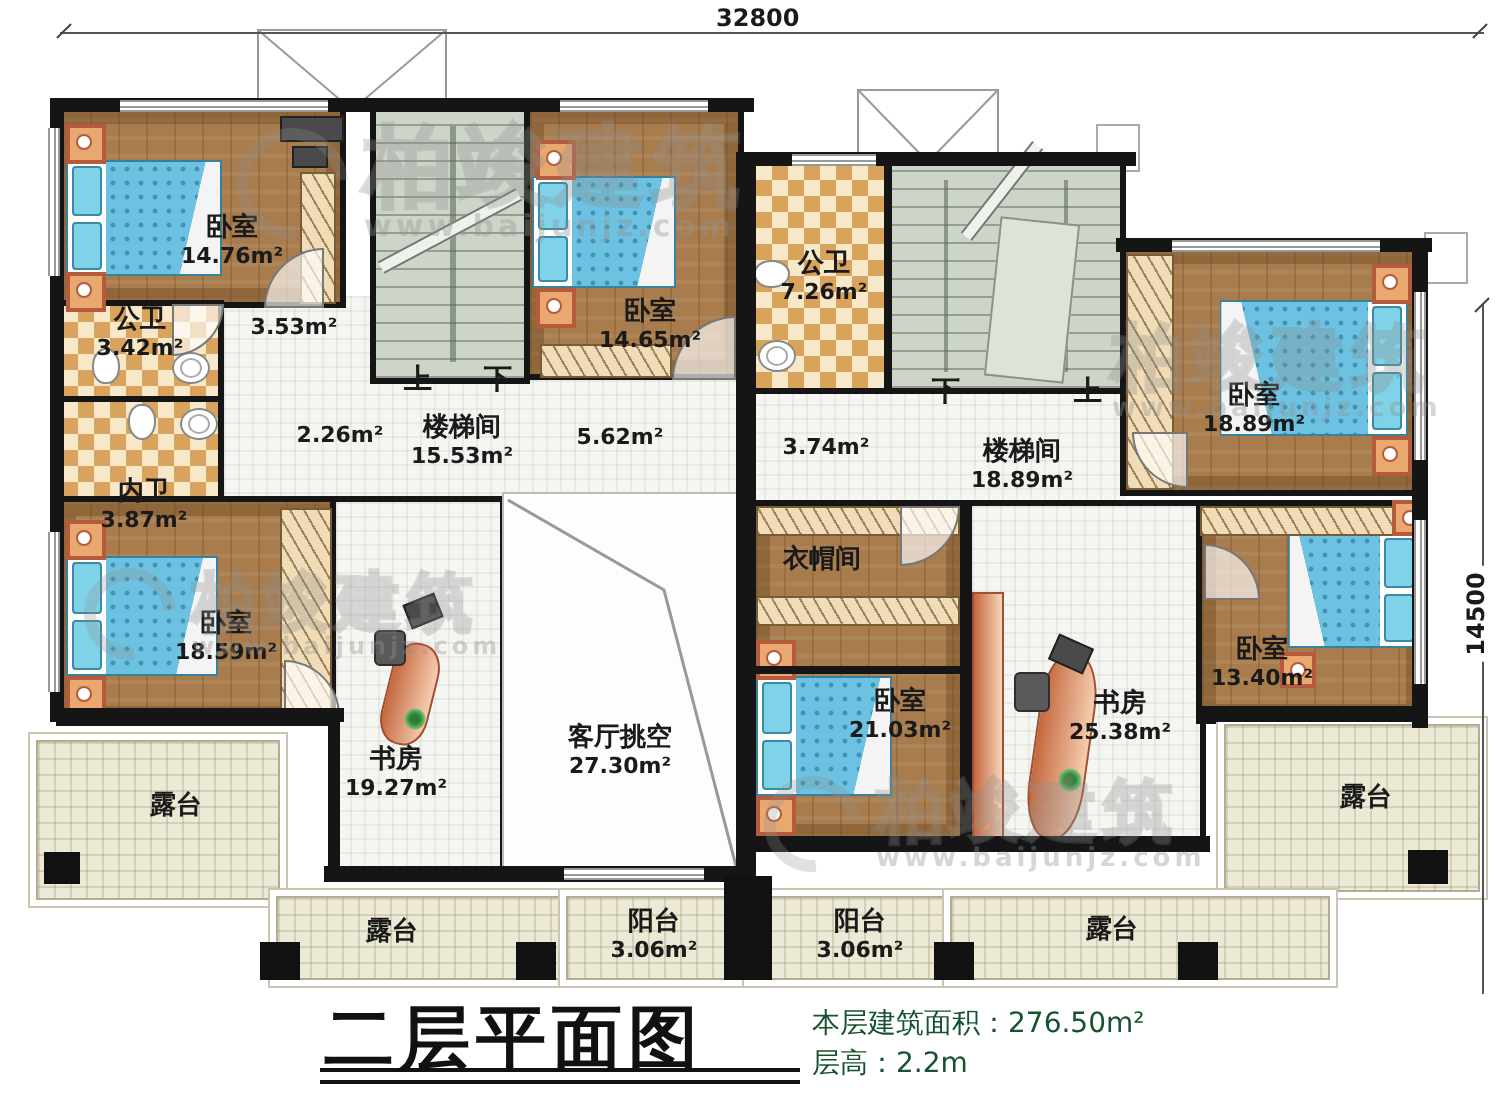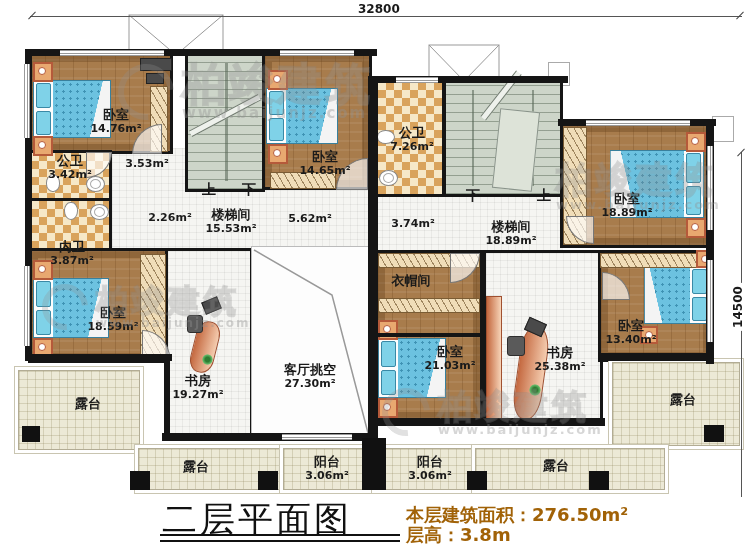--- a/index.html
+++ b/index.html
@@ -75,24 +75,24 @@
   .door{position:absolute;border:1px solid #777;background:rgba(255,255,255,.65);z-index:23;}
   .brk{position:absolute;height:7px;background:#eef1ec;border-top:1px solid #6f7a6e;
     border-bottom:1px solid #6f7a6e;z-index:22;}
   .rail{position:absolute;background:rgba(85,100,84,.55);z-index:22;}
   .landing{position:absolute;background:#dde3d8;border:1px solid #89938a;z-index:21;}
 
   
   .dimline{position:absolute;z-index:55;background:#555;}
   .dimtxt{position:absolute;z-index:56;font-size:12px;font-weight:bold;background:#fff;padding:0 3px;}
   .dimtick{position:absolute;z-index:56;width:10px;height:1px;background:#444;transform:rotate(-45deg);}
-  .title-main{position:absolute;z-index:70;font-size:35px;letter-spacing:3px;font-weight:400;color:#111;}
+  .title-main{position:absolute;z-index:70;font-size:35px;letter-spacing:3px;font-weight:700;color:#111;}
   .title-scale{position:absolute;z-index:70;font-size:27px;font-weight:600;color:#111;}
   .title-ul{position:absolute;z-index:70;border-top:2px solid #111;border-bottom:2px solid #111;height:4px;}
-  .title-info{position:absolute;z-index:70;font-size:18px;font-weight:bold;color:#a16207;white-space:nowrap;}
+  .title-info{position:absolute;z-index:70;font-size:14px;font-weight:normal;color:#14532d;white-space:nowrap;}
 
   
   .wm{position:absolute;z-index:80;display:flex;align-items:center;gap:8px;opacity:.5;pointer-events:none;}
   .wm-logo{border:6px solid rgba(145,145,145,.55);border-right-color:transparent;border-radius:50%;
     transform:rotate(40deg);}
   .wm-col{display:flex;flex-direction:column;align-items:flex-start;line-height:1;}
   .wm-text{font-weight:bold;color:rgba(190,190,190,.28);-webkit-text-stroke:2px rgba(135,135,135,.55);
     letter-spacing:4px;}
   .wm-url{font-weight:bold;color:rgba(145,145,145,.75);letter-spacing:2px;}
 </style>
@@ -424,16 +424,16 @@
       <span class="wm-url" style="font-size:13px;">www.baijunjz.com</span>
     </div>
   </div>
 
   <div class="title-main" style="left:162px;top:496px;">二层平面图</div>
   <div class="title-ul" style="left:160px;top:534px;width:240px;"></div>
   <div class="title-info" style="left:406px;top:503px;">
     <span>本层建筑面积：</span><span>276.50m²</span>
   </div>
   <div class="title-info" style="left:406px;top:523px;">
-    <span>层高：</span><span>3.8m</span>
+    <span>层高：</span><span>2.2m</span>
   </div>
 
 </div>
 
 </body></html>

